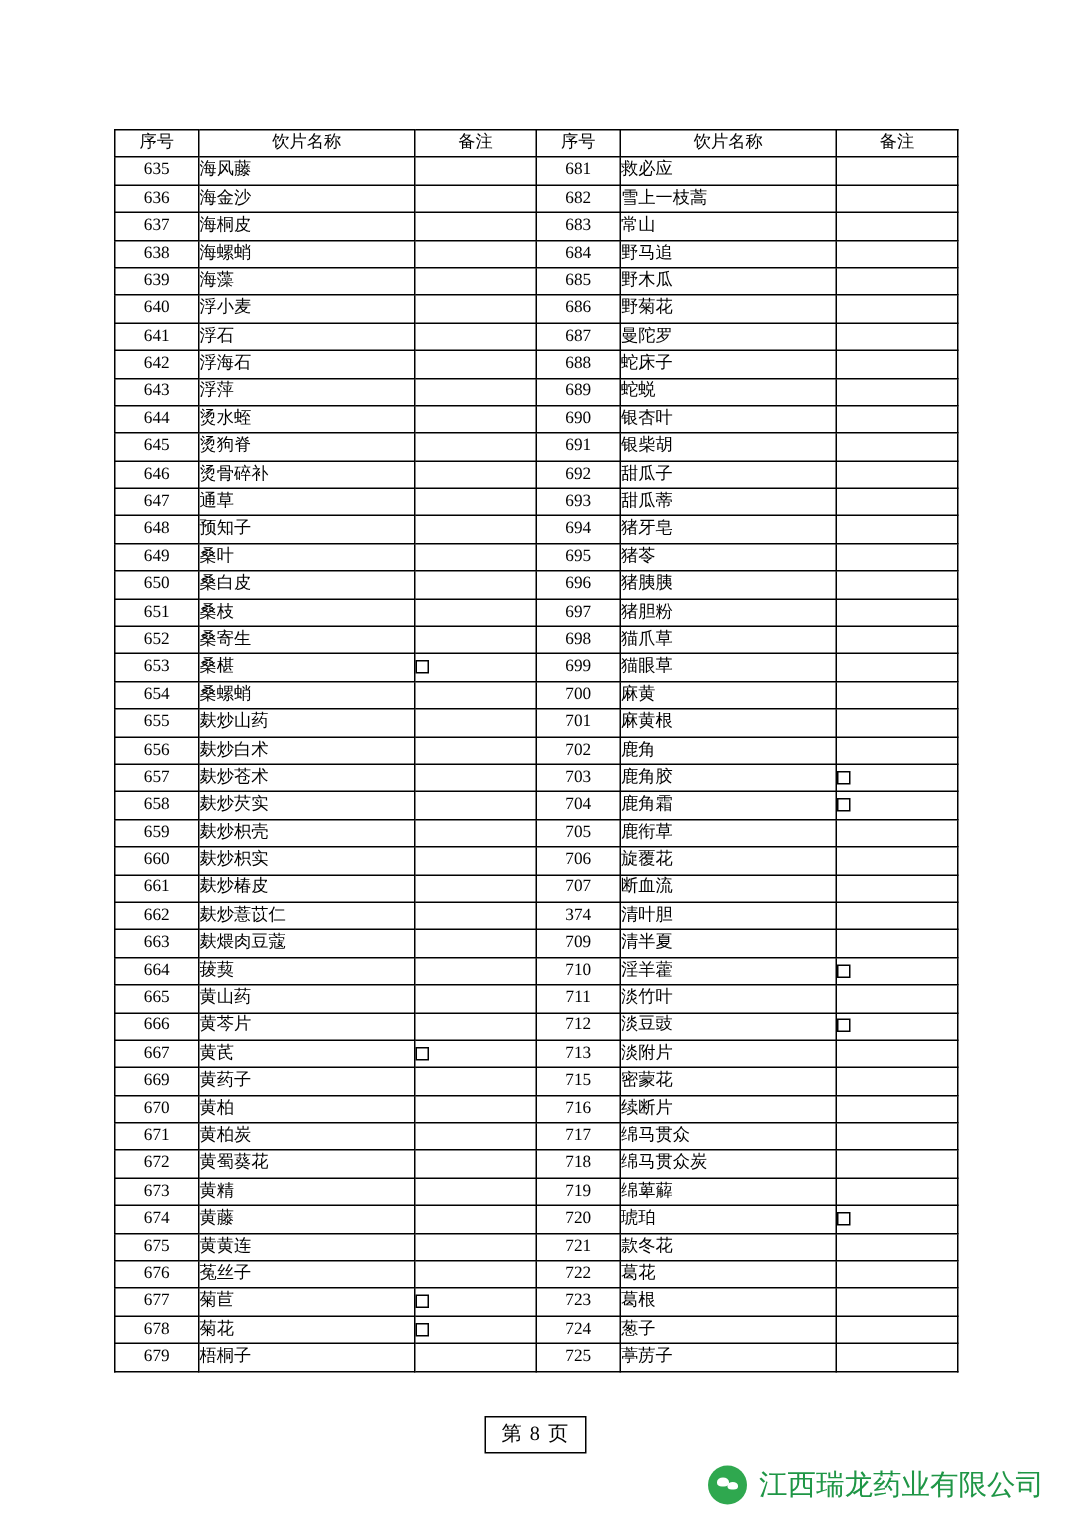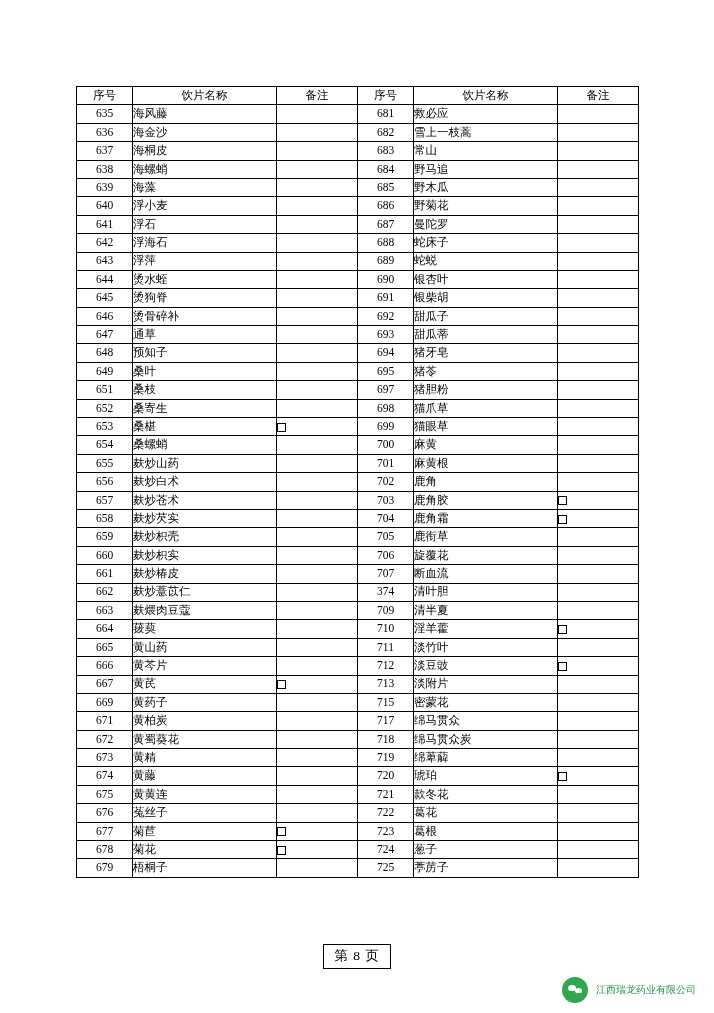--- a/index.html
+++ b/index.html
@@ -112,21 +112,21 @@
   .brand .logo::after {
     content: "";
     position: absolute;
     left: 13px; top: 11px;
     width: 7px; height: 5px;
     border-radius: 50% 50% 40% 40%;
     background: #ffffff;
   }
   .brand .brand-text {
     font-family: Liberation Serif, serif;
-    font-size: 10px;
+    font-size: 19px;
     color: #1f9646;
     white-space: nowrap;
   }
 </style>
 </head>
 <body>
 
 <div class="page">
 
   <div class="table-wrap">
@@ -264,20 +264,28 @@
           </tr>
           <tr>
             <td class="num">649</td>
             <td class="name">桑叶</td>
             <td class="note"></td>
             <td class="num">695</td>
             <td class="name">猪苓</td>
             <td class="note"></td>
           </tr>
           <tr>
+            <td class="num">650</td>
+            <td class="name">桑白皮</td>
+            <td class="note"></td>
+            <td class="num">696</td>
+            <td class="name">猪胰胰</td>
+            <td class="note"></td>
+          </tr>
+          <tr>
             <td class="num">651</td>
             <td class="name">桑枝</td>
             <td class="note"></td>
             <td class="num">697</td>
             <td class="name">猪胆粉</td>
             <td class="note"></td>
           </tr>
           <tr>
             <td class="num">652</td>
             <td class="name">桑寄生</td>
@@ -405,20 +413,28 @@
             <td class="num">713</td>
             <td class="name">淡附片</td>
             <td class="note"></td>
           </tr>
           <tr>
             <td class="num">669</td>
             <td class="name">黄药子</td>
             <td class="note"></td>
             <td class="num">715</td>
             <td class="name">密蒙花</td>
+            <td class="note"></td>
+          </tr>
+          <tr>
+            <td class="num">670</td>
+            <td class="name">黄柏</td>
+            <td class="note"></td>
+            <td class="num">716</td>
+            <td class="name">续断片</td>
             <td class="note"></td>
           </tr>
           <tr>
             <td class="num">671</td>
             <td class="name">黄柏炭</td>
             <td class="note"></td>
             <td class="num">717</td>
             <td class="name">绵马贯众</td>
             <td class="note"></td>
           </tr>

